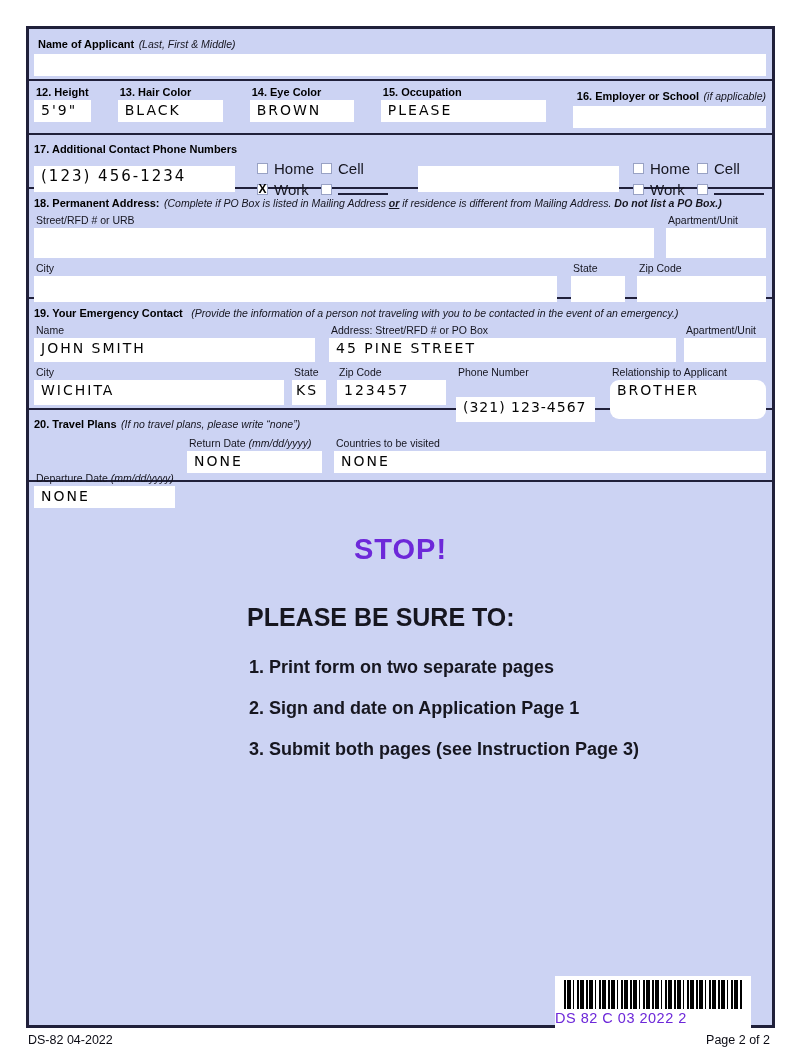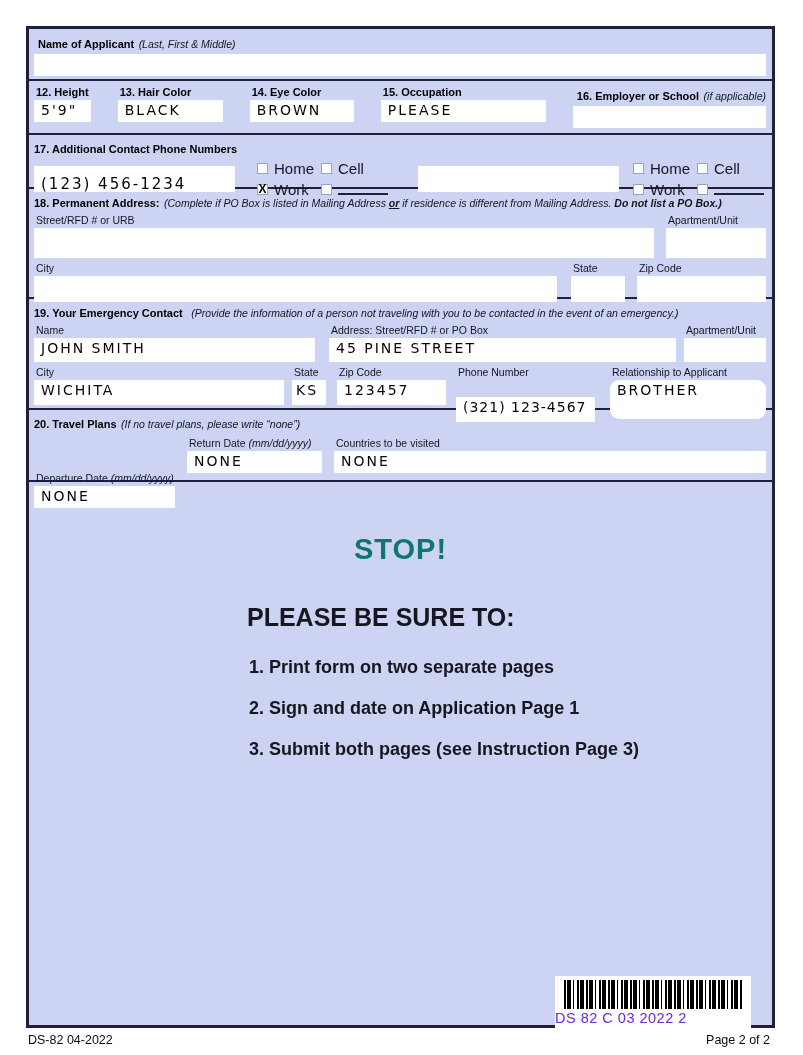--- a/index.html
+++ b/index.html
@@ -21,21 +21,21 @@
 
   .lbl{font-size:11px;font-weight:bold;color:#000;}
   .sublbl{font-size:10.5px;color:#15151f;}
   .hint{font-size:10.5px;font-style:italic;font-weight:normal;color:#15151f;}
   .hint b{font-weight:bold;}
   .hint .u{font-weight:bold;text-decoration:underline;}
 
   .fld{background:var(--field-bg);height:22px;
     font-family:"DejaVu Sans",sans-serif;font-size:14px;letter-spacing:2px;
     color:#050505;padding:2px 4px 0 7px;white-space:nowrap;overflow:hidden;}
-  .fld.tall{height:26px;font-size:15px;padding-top:9px;}
+  .fld.tall{height:26px;font-size:15px;padding-top:1px;}
 
   .row{display:flex;}
   .col{display:flex;flex-direction:column;}
   .col .sublbl,.col .lbl{margin:1px 0 2px 2px;}
 
   
   .sec-name{height:52px;}
   .sec-physical{height:54px;}
   .sec-contact{height:54px;}
   .sec-permanent{height:110px;}
@@ -47,21 +47,21 @@
   .cbgroup{display:grid;grid-template-columns:12px 42px 12px 52px;
     column-gap:5px;row-gap:4px;align-items:center;}
   .cb{width:11px;height:11px;background:#fff;border:1px solid #99a2c4;
     display:inline-flex;align-items:center;justify-content:center;
     font-size:12px;font-weight:bold;line-height:11px;color:#000;}
   .cblbl{font-size:15px;color:#15151f;}
   .cbline{border-bottom:2px solid var(--border);height:10px;width:50px;}
 
   
   .stop-title{font-size:29px;font-weight:bold;text-align:center;
-    letter-spacing:1px;margin-top:51px;color:#0f766e;}
+    letter-spacing:1px;margin-top:51px;color:#6d28d9;}
   .stop-heading{font-size:25px;font-weight:bold;margin:37px 0 0 218px;color:#16161f;}
   .stop-item{display:flex;margin:0 0 20px 220px;font-size:18px;
     font-weight:bold;color:#16161f;}
   .stop-item .n{width:20px;flex:0 0 auto;}
   .stop-items{margin-top:25px;}
 
   .barcode-box{position:absolute;right:21px;bottom:-3px;width:196px;height:52px;
     background:#fff;padding-top:4px;}
   .bars{height:29px;margin:0 9px;
     background:repeating-linear-gradient(to right,

